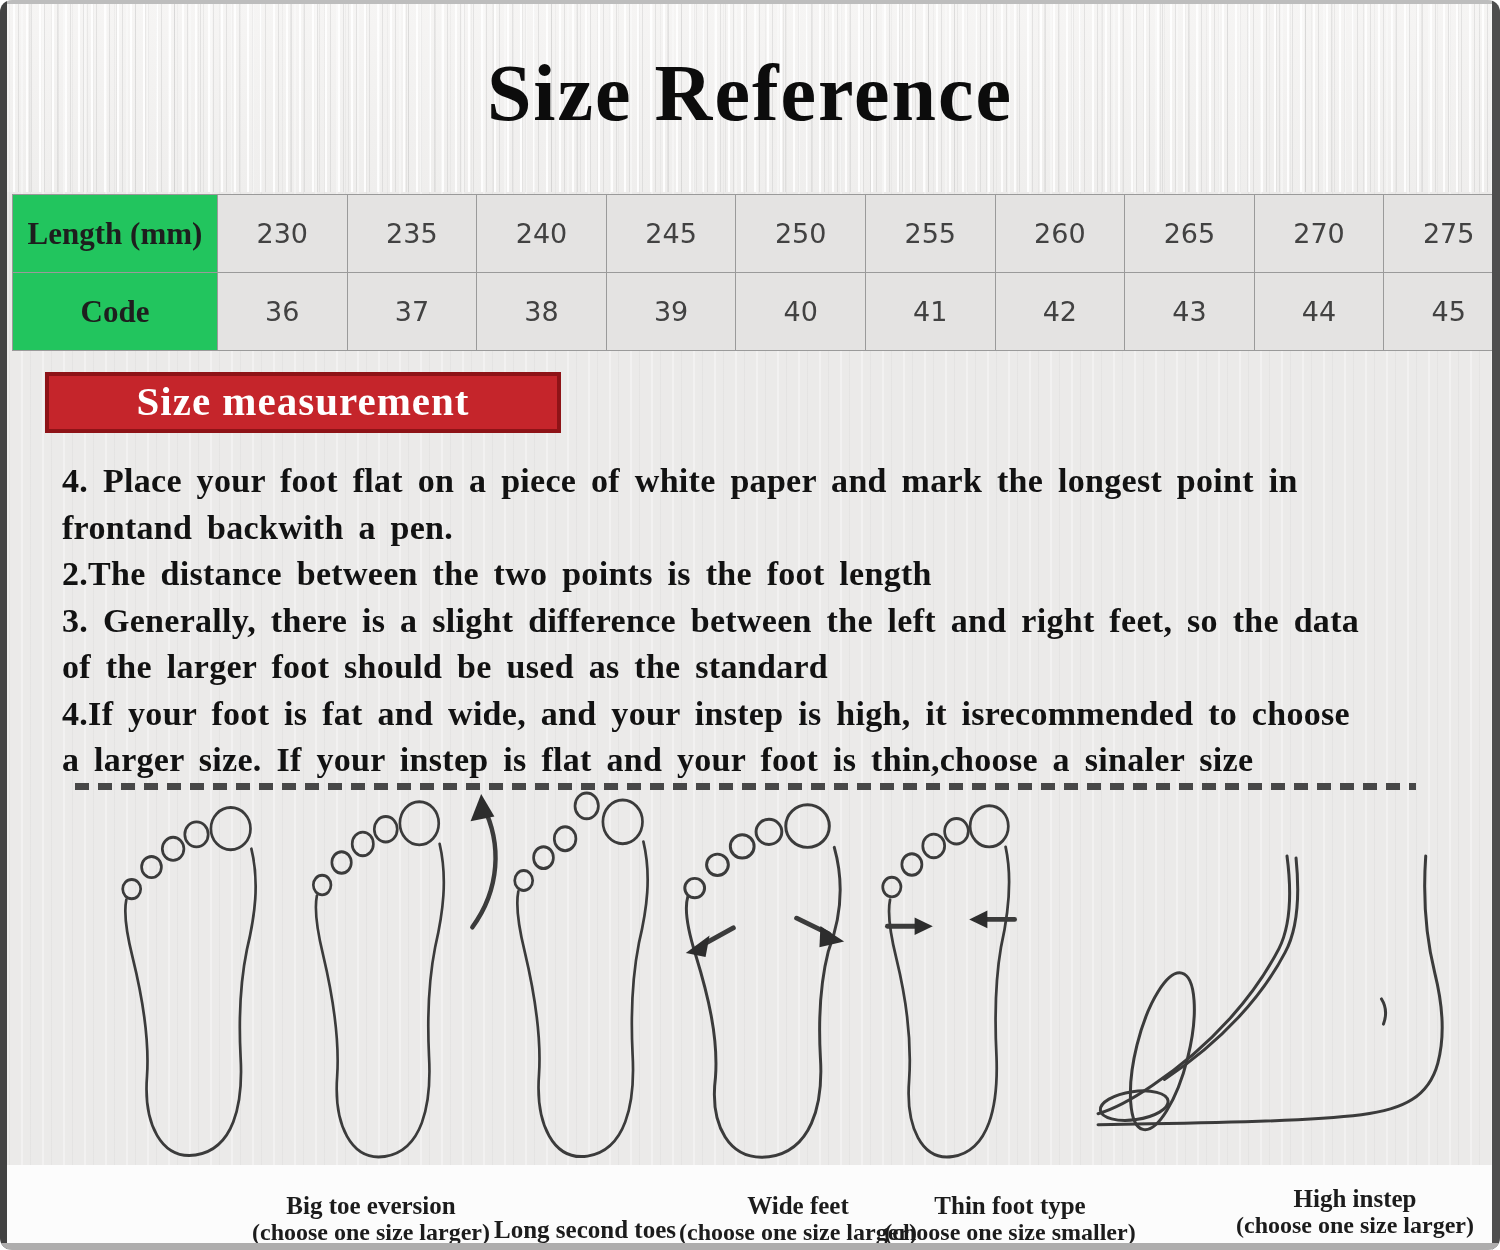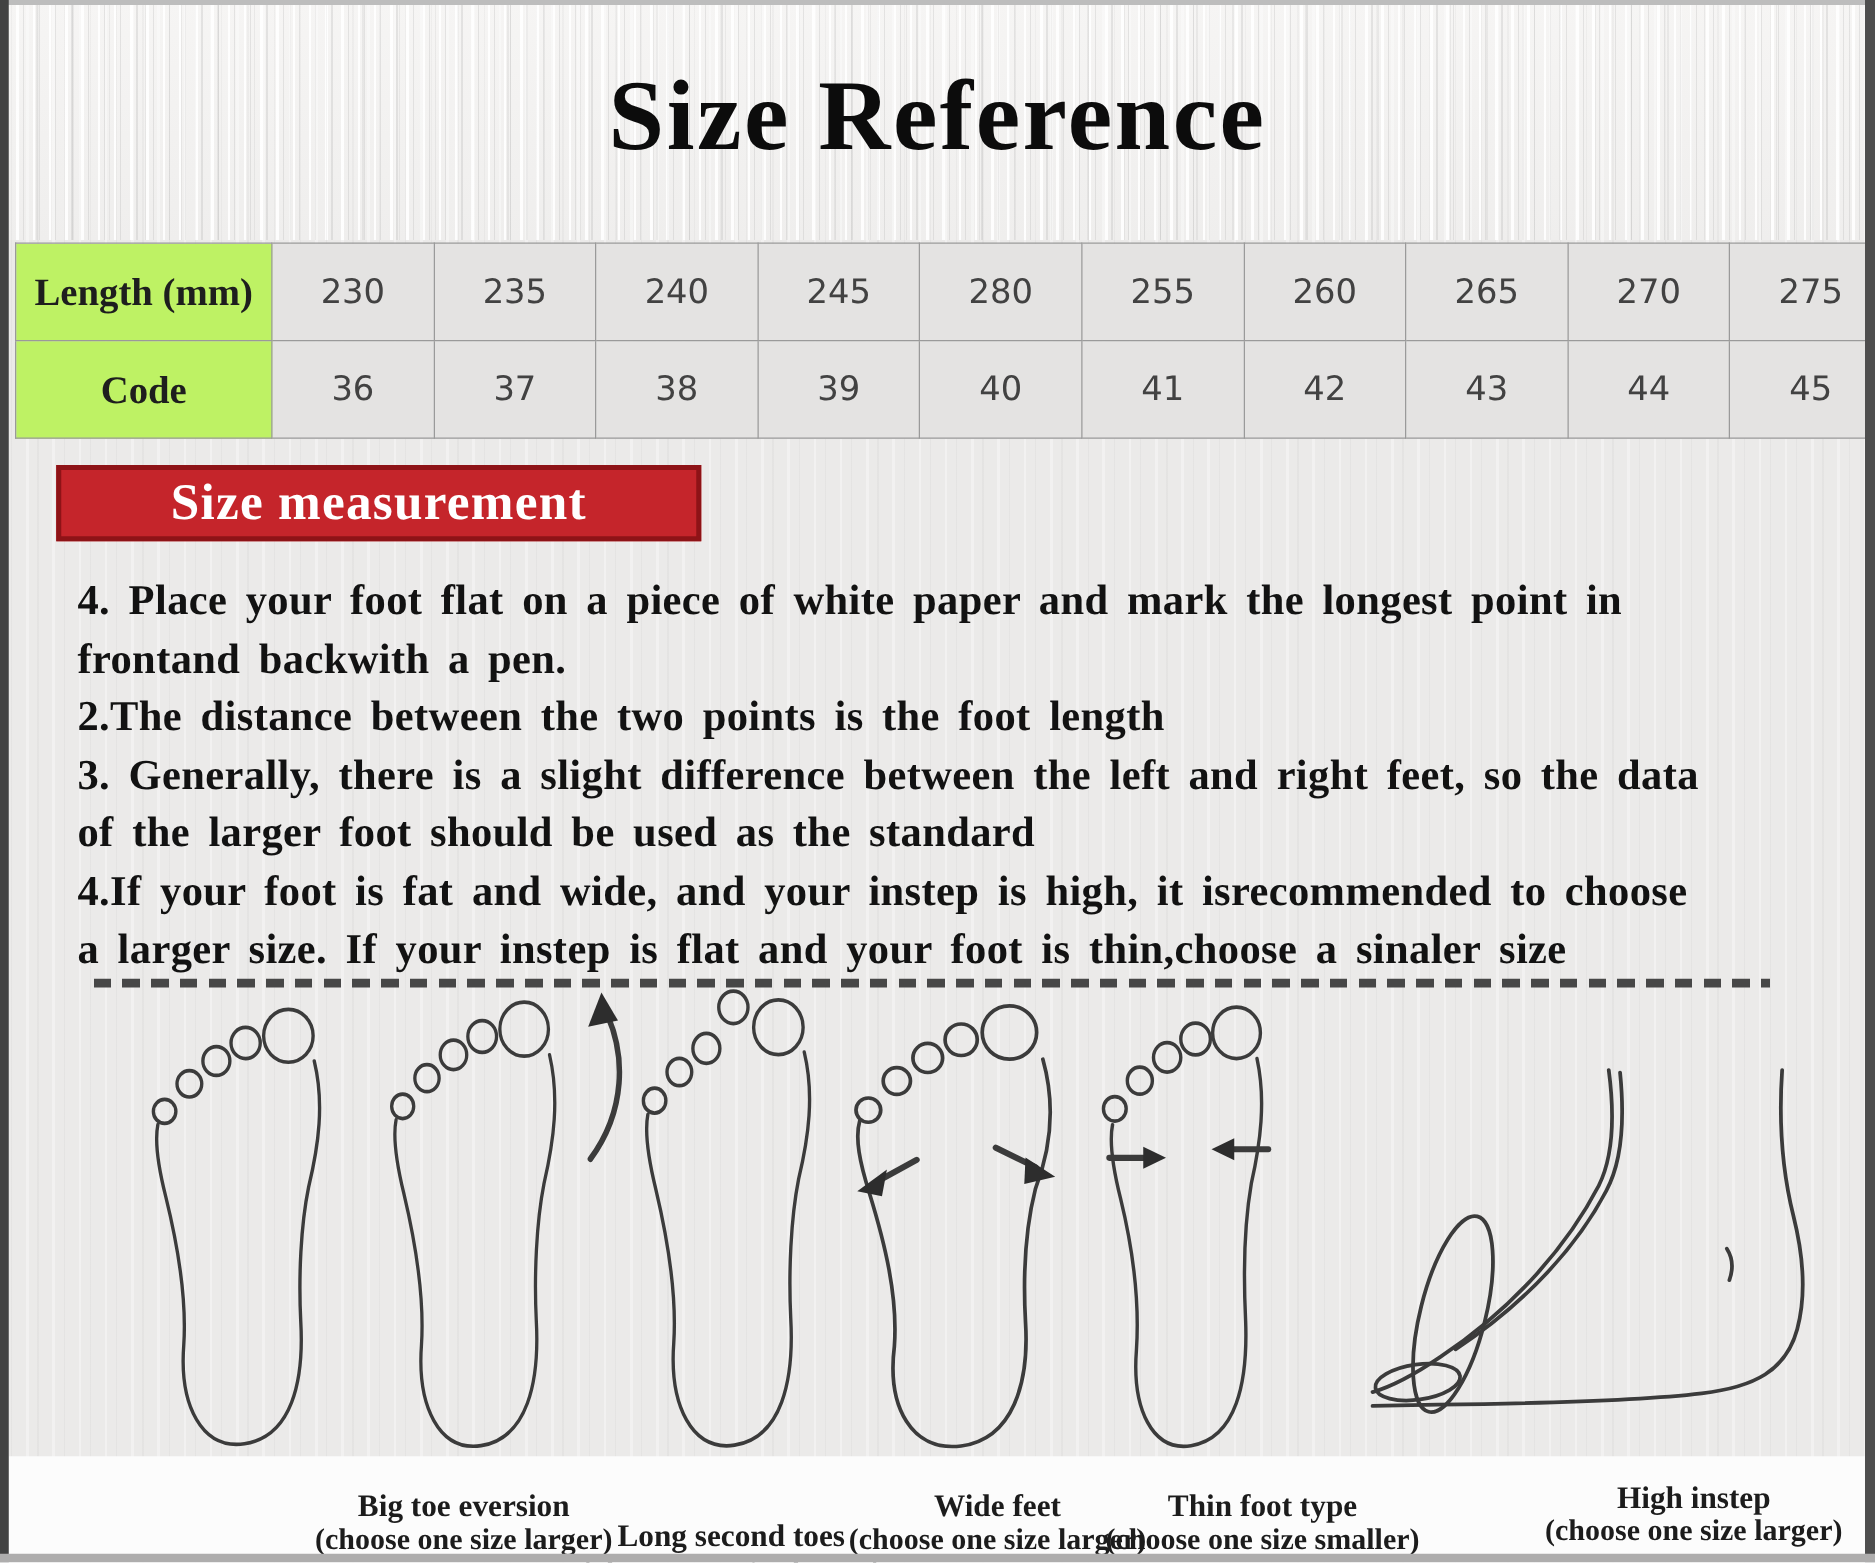--- a/index.html
+++ b/index.html
@@ -3,20 +3,21 @@
 <meta charset="utf-8">
 <style>
   html,body{margin:0;padding:0;background:#ffffff;}
   .canvas{
     position:relative;
     width:1500px;height:1250px;
     overflow:hidden;
     background:#ebeae9;
     font-family:"Liberation Serif","DejaVu Serif",serif;
     color:#1a1a1a;
+    border-radius:12px;
   }
   
   .streaks-all{
     position:absolute;inset:0;pointer-events:none;
     background:
       repeating-linear-gradient(90deg, rgba(255,255,255,.35) 0 2px, rgba(0,0,0,0) 2px 9px, rgba(150,150,150,.08) 9px 10px, rgba(0,0,0,0) 10px 21px);
   }
   
   .title-band{
     position:absolute;left:0;top:0;width:1500px;height:192px;
@@ -36,21 +37,21 @@
     position:absolute;left:12px;top:194px;width:1502px;height:152px;
     border-collapse:collapse;table-layout:fixed;
   }
   .size-table td{
     border:1px solid #9a9a9a;
     text-align:center;vertical-align:middle;
     height:75px;
     background:#e4e3e2;
   }
   .size-table td.rowhead{
-    width:202px;background:#bef264;
+    width:202px;background:#22c55e;
     font-size:31px;font-weight:700;color:#1e1e1e;
   }
   .size-table td.val{
     font-family:"DejaVu Sans","Liberation Sans",sans-serif;
     font-size:27px;font-weight:400;color:#424242;
   }
   
   .banner{
     position:absolute;left:45px;top:372px;width:516px;height:61px;
     background:var(--banner-bg,#c5252b);
@@ -112,21 +113,21 @@
   <div class="page-title">Size Reference</div>
 
   <table class="size-table">
     <tbody>
         <tr>
       <td class="rowhead">Length (mm)</td>
       <td class="val">230</td>
       <td class="val">235</td>
       <td class="val">240</td>
       <td class="val">245</td>
-      <td class="val">280</td>
+      <td class="val">250</td>
       <td class="val">255</td>
       <td class="val">260</td>
       <td class="val">265</td>
       <td class="val">270</td>
       <td class="val">275</td>
     </tr>
     <tr>
       <td class="rowhead">Code</td>
       <td class="val">36</td>
       <td class="val">37</td>

